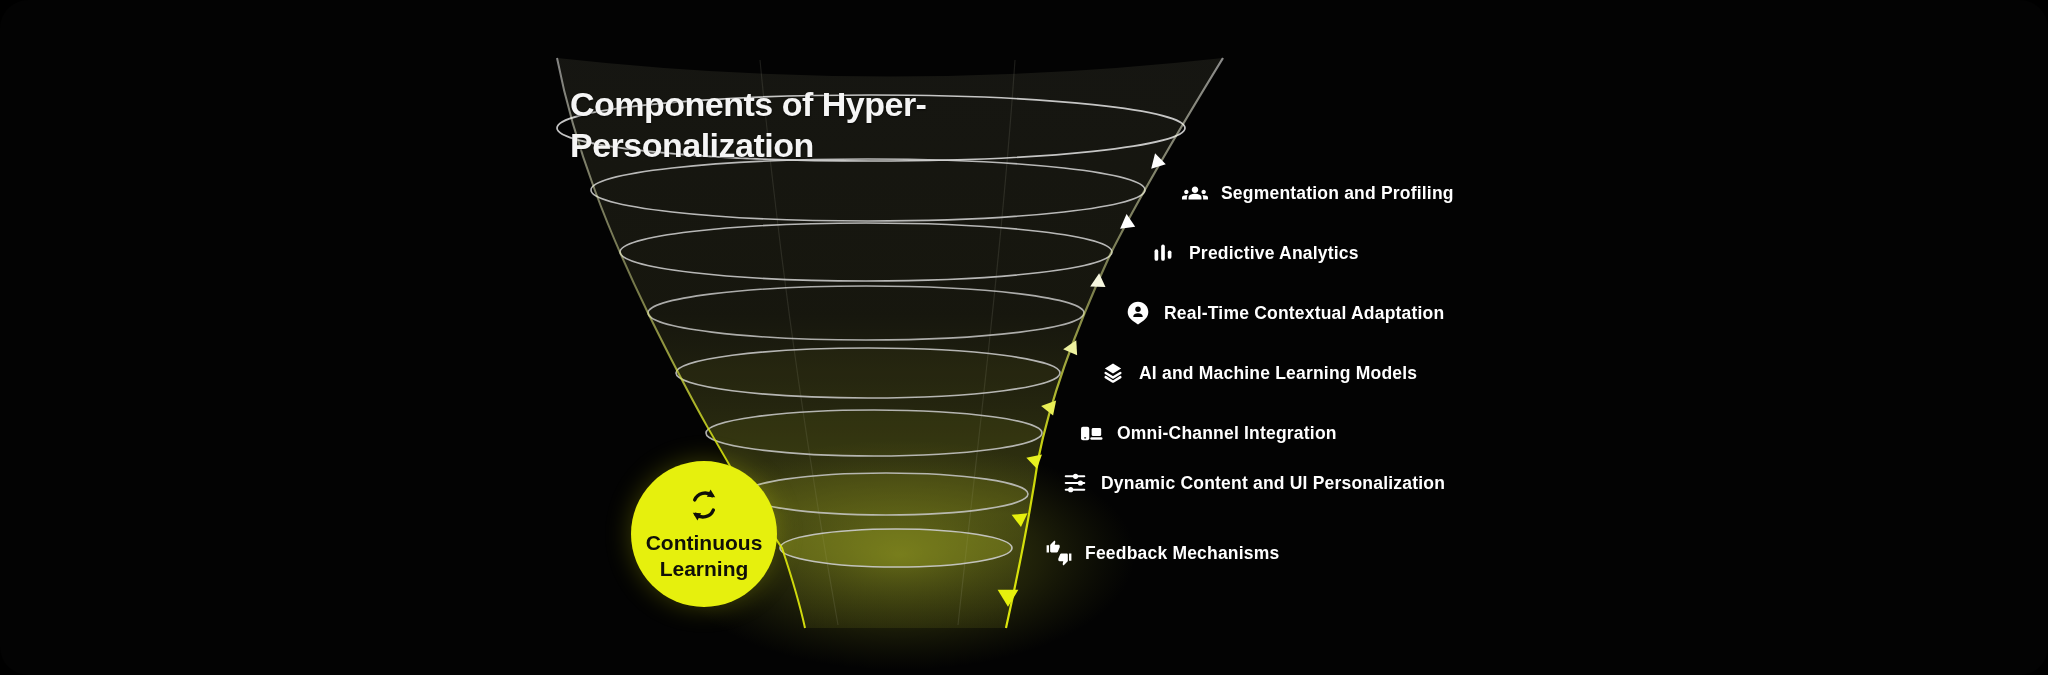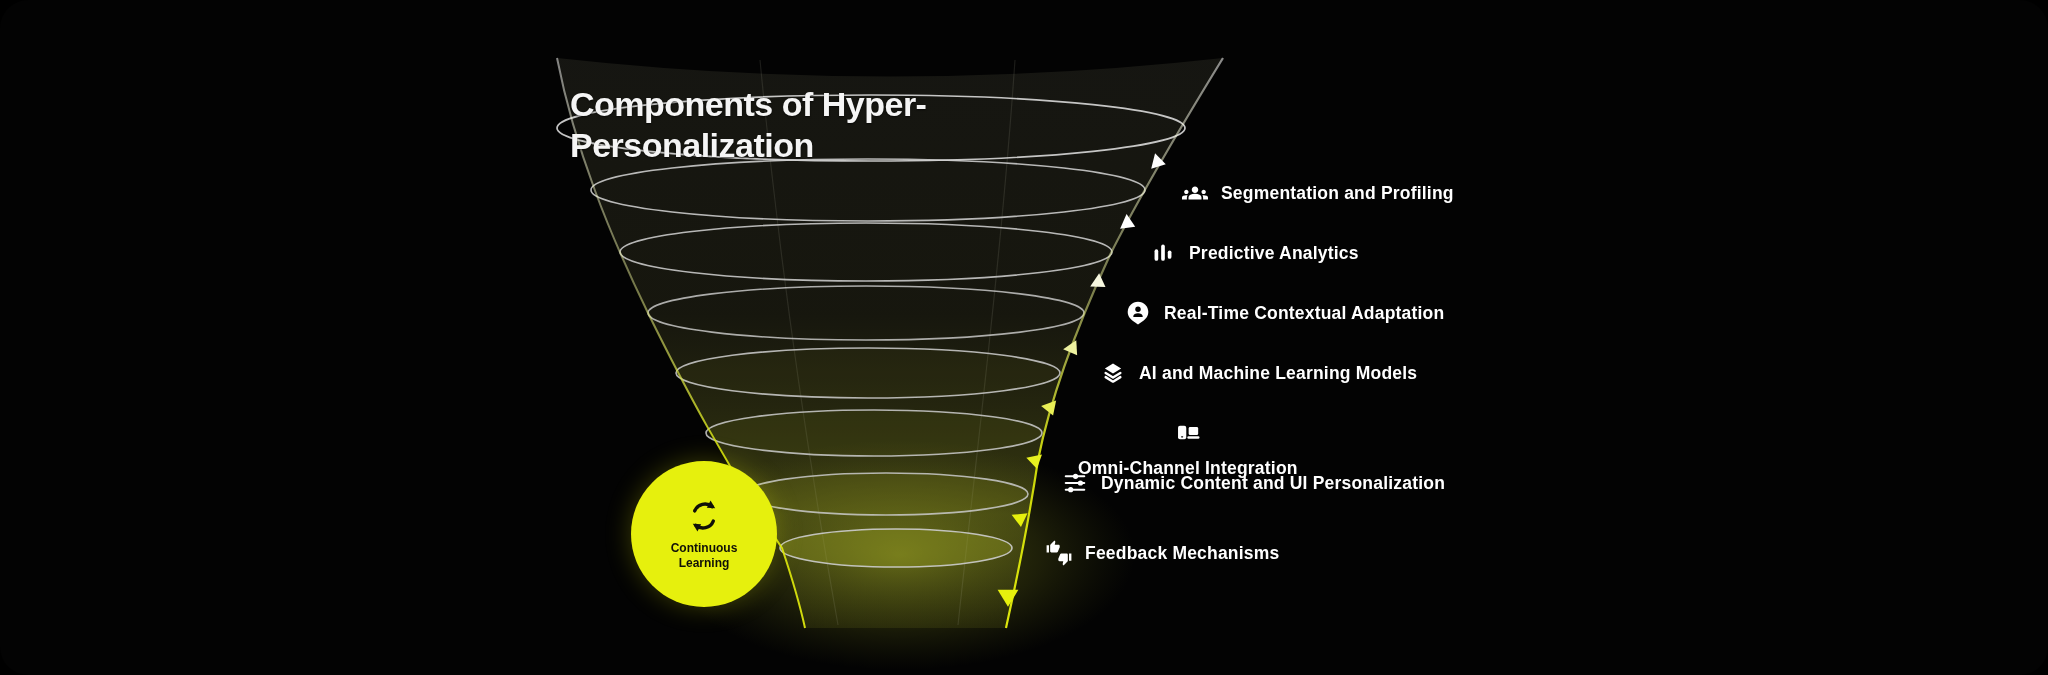--- a/index.html
+++ b/index.html
@@ -55,21 +55,21 @@
     flex-direction: column;
     align-items: center;
     justify-content: center;
     gap: 6px;
     z-index: 4;
     box-shadow: 0 0 26px rgba(230,240,13,0.25);
   }
   .badge-icon { width: 38px; height: 38px; }
   .badge-text {
     color: #101008;
-    font-size: 12px;
+    font-size: 21px;
     font-weight: 700;
     line-height: 1.25;
     text-align: center;
   }
 </style>
 </head>
 <body>
 
 <div class="canvas">
 
@@ -172,21 +172,21 @@
     <span class="item-icon">
       <svg viewBox="0 0 24 24">
         <path d="M12 3.2 L19.5 7.8 L12 12.4 L4.5 7.8 Z" fill="#fff"></path>
         <path d="M5.2 12 L12 16.2 L18.8 12" fill="none" stroke="#fff" stroke-width="2.2" stroke-linecap="round" stroke-linejoin="round"></path>
         <path d="M5.2 15.8 L12 20 L18.8 15.8" fill="none" stroke="#fff" stroke-width="2.2" stroke-linecap="round" stroke-linejoin="round"></path>
       </svg>
     </span>
     <span class="item-label">AI and Machine Learning Models</span>
   </div>
 
-  <div class="item-row" style="left:1078px; top:419px;flex-direction:column;">
+  <div class="item-row" style="left:1078px; top:419px;">
     <span class="item-icon">
       <svg viewBox="0 0 24 24">
         <rect x="2.8" y="6.2" width="7.6" height="12.4" rx="1.8" fill="#fff"></rect>
         <rect x="5.6" y="15.9" width="2" height="1.1" rx="0.55" fill="#030303"></rect>
         <rect x="12.6" y="7.4" width="8.8" height="7.4" rx="1.3" fill="#fff"></rect>
         <rect x="11.4" y="16" width="11.2" height="2.2" rx="1.1" fill="#fff"></rect>
       </svg>
     </span>
     <span class="item-label">Omni-Channel Integration</span>
   </div>

